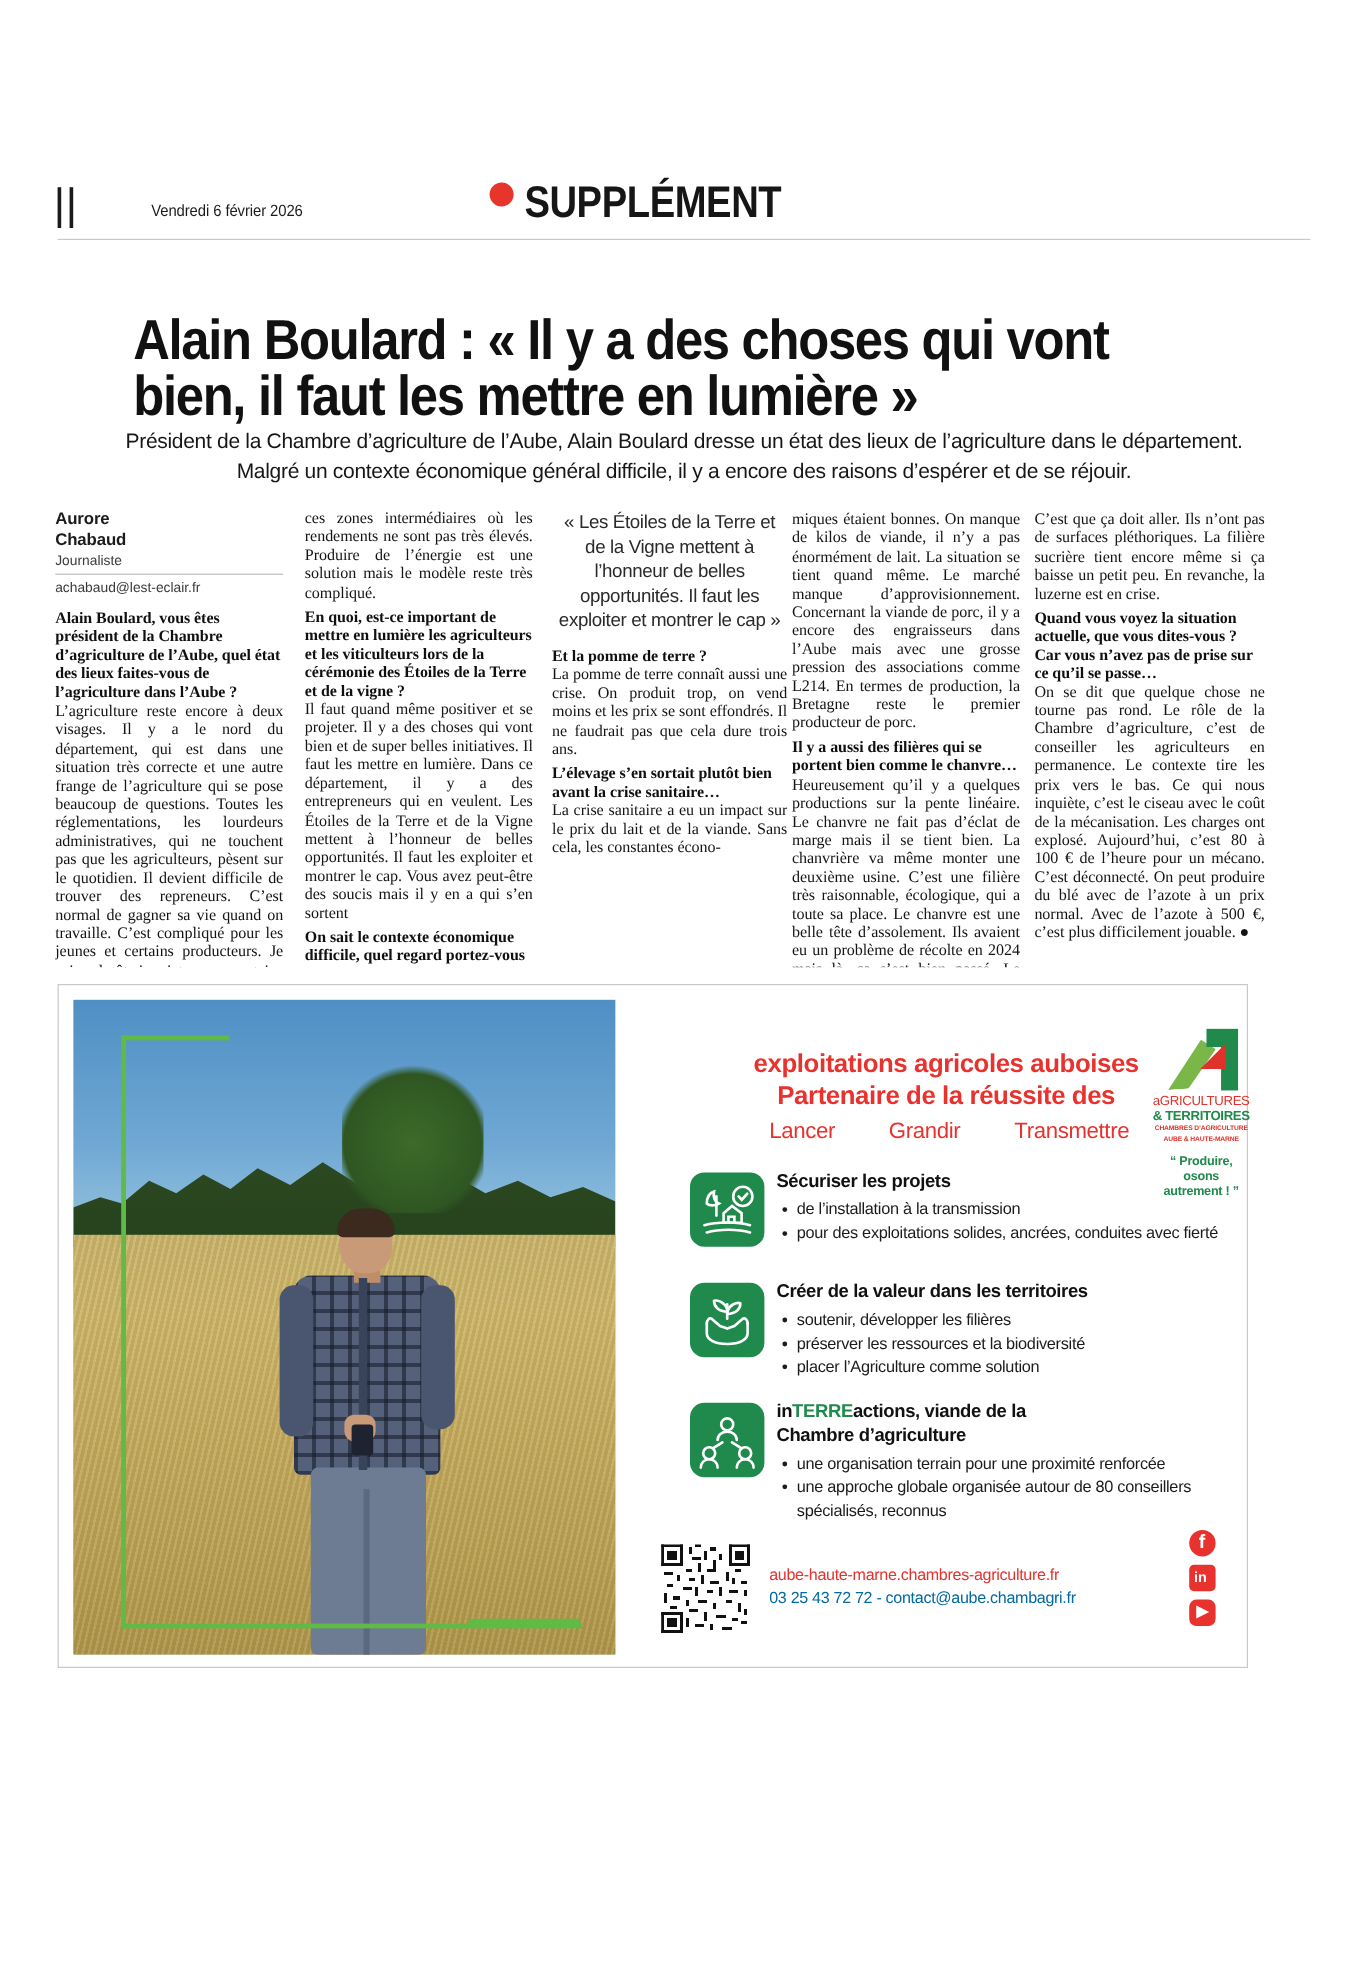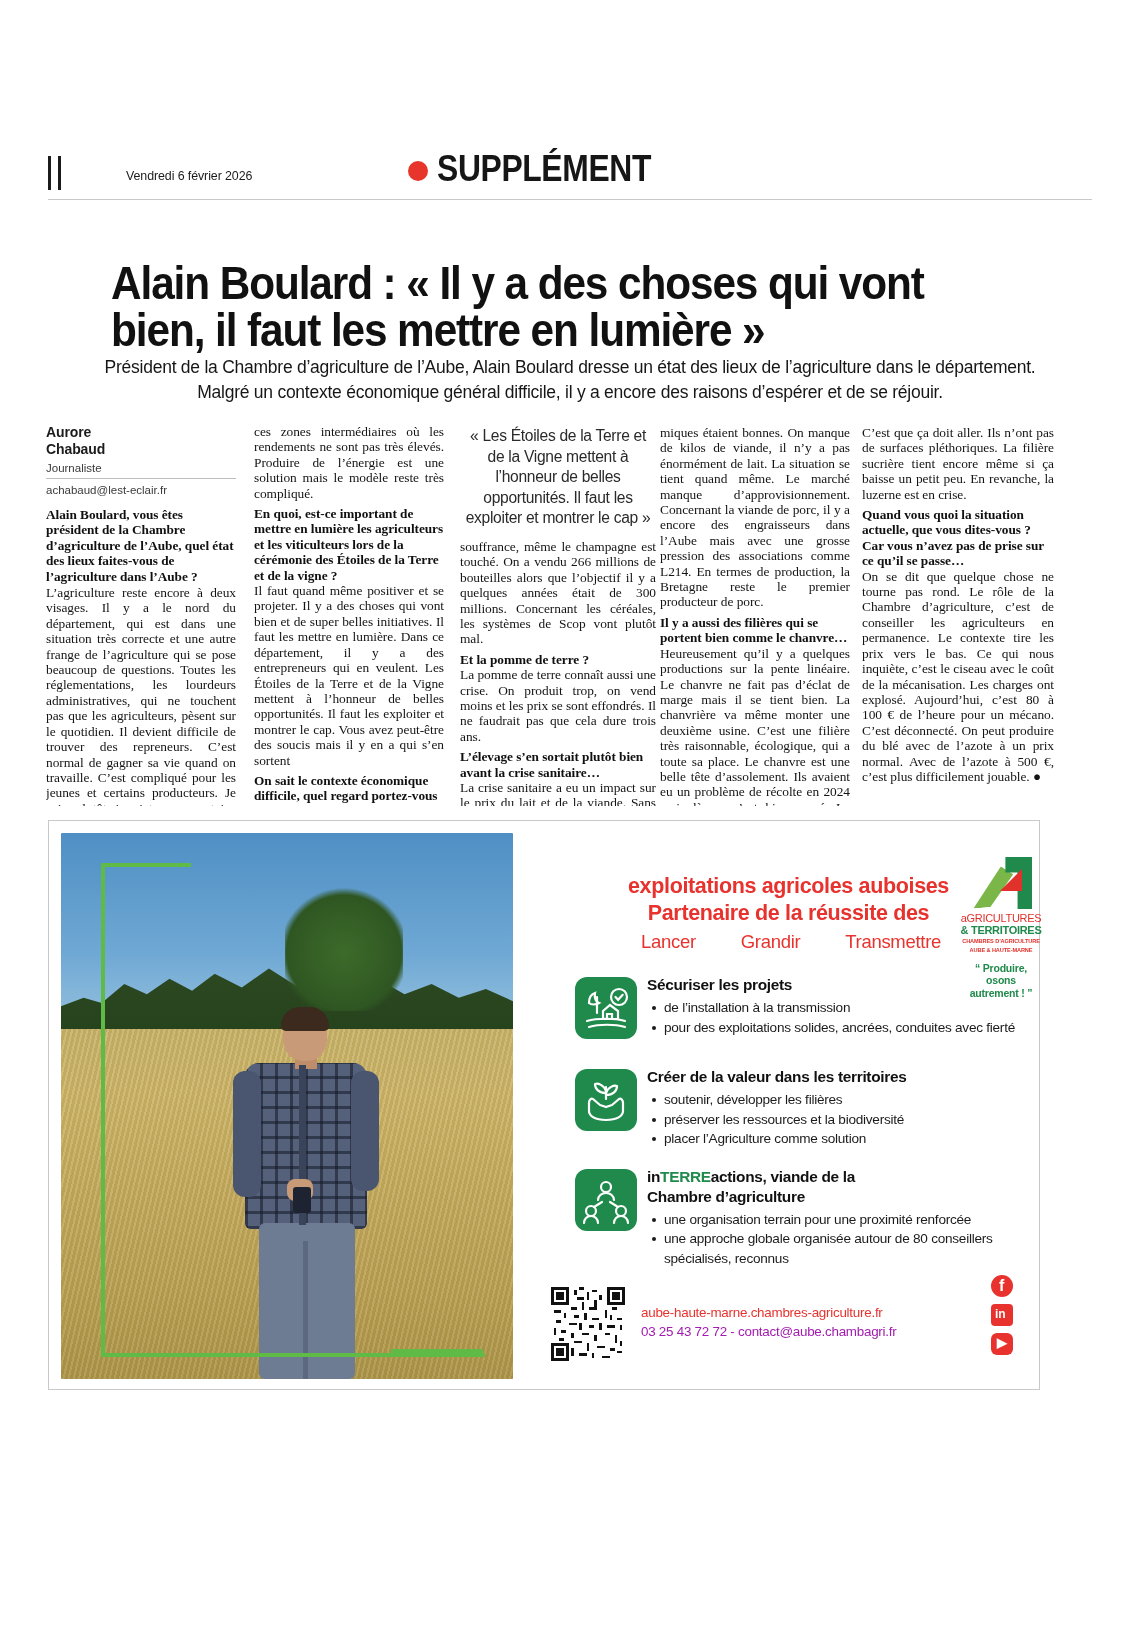--- a/index.html
+++ b/index.html
@@ -9,21 +9,21 @@
     color:#1b1b1b;-webkit-font-smoothing:antialiased;
   }
   .page{position:relative;width:1140px;height:1646px;overflow:hidden;background:#fff;}
 
   
   .masthead{position:absolute;left:48px;top:150px;width:1044px;height:48px;}
   .folio-bars{position:absolute;left:0;top:6px;width:26px;height:34px;}
   .folio-bars i{display:inline-block;width:3px;height:34px;background:#1b1b1b;margin-right:7px;vertical-align:top;}
   .mast-date{position:absolute;left:78px;top:18px;font-size:13.5px;letter-spacing:-.1px;color:#1b1b1b;
     font-family:"Liberation Sans",sans-serif;font-weight:400;transform:scaleX(.92);transform-origin:left center;}
-  .mast-supp{position:absolute;left:360px;top:-2px;display:flex;align-items:center;gap:9px;}
+  .mast-supp{position:absolute;left:360px;top:-2px;display:flex;align-items:flex-start;gap:9px;}
   .mast-dot{width:20px;height:20px;border-radius:50%;background:#e8352c;display:block;margin-top:4px;}
   .mast-supp-txt{font-size:37px;font-weight:700;letter-spacing:-.4px;color:#161616;
     font-family:"Liberation Sans",sans-serif;transform:scaleX(.86);transform-origin:left center;}
   .mast-rule{position:absolute;left:48px;top:199px;width:1044px;height:1px;background:#c9c9c9;}
 
   
   .headline{position:absolute;left:60px;top:228px;width:1020px;text-align:left;
     font-family:"Liberation Sans",sans-serif;font-weight:700;color:#111;
     font-size:47px;line-height:47px;letter-spacing:-1.2px;}
   .headline span{display:block;transform:scaleX(.9);}
@@ -122,21 +122,21 @@
   .blk li{position:relative;font-family:"Liberation Sans",sans-serif;font-weight:400;font-size:13.6px;
     line-height:19.5px;color:#1b1b1b;letter-spacing:-.25px;}
   .blk li:before{content:"";position:absolute;left:-12px;top:8px;width:4px;height:4px;border-radius:50%;background:#1b1b1b;}
 
   .ad-foot{position:absolute;left:22px;top:452px;width:478px;height:80px;}
   .qr{position:absolute;left:0;top:0;width:74px;height:74px;}
   .qr svg{width:74px;height:74px;display:block;}
   .ad-contact{position:absolute;left:90px;top:16px;}
   .ad-url{font-family:"Liberation Sans",sans-serif;font-weight:400;font-size:13.4px;color:#e8322e;
     letter-spacing:-.25px;line-height:19px;}
-  .ad-tel{font-family:"Liberation Sans",sans-serif;font-weight:400;font-size:13.4px;color:#a21caf;
+  .ad-tel{font-family:"Liberation Sans",sans-serif;font-weight:400;font-size:13.4px;color:#0369a1;
     letter-spacing:-.25px;line-height:19px;}
   .socials{position:absolute;left:440px;top:-12px;width:30px;}
   .soc{width:22px;height:22px;margin-bottom:7px;border-radius:4px;position:relative;}
   .soc.fb{background:#e8322e;border-radius:50%;}
   .soc.li{background:#e8322e;}
   .soc.yt{background:#e8322e;border-radius:6px;}
   .soc span{position:absolute;color:#fff;font-family:"Liberation Sans",sans-serif;font-weight:700;}
   .soc.fb span{left:8px;top:2px;font-size:16px;}
   .soc.li span{left:4px;top:3px;font-size:12px;}
   .soc.yt span{left:6px;top:2px;font-size:13px;}
@@ -179,36 +179,35 @@
     <div class="col c2">
       <p class="p">ces zones intermédiaires où les rendements ne sont pas très élevés. Produire de l’énergie est une solution mais le modèle reste très compliqué.</p>
       <div class="q">En quoi, est-ce important de mettre en lumière les agriculteurs et les viticulteurs lors de la cérémonie des Étoiles de la Terre et de la vigne ?</div>
       <p class="p">Il faut quand même positiver et se projeter. Il y a des choses qui vont bien et de super belles initiatives. Il faut les mettre en lumière. Dans ce département, il y a des entrepreneurs qui en veulent. Les Étoiles de la Terre et de la Vigne mettent à l’honneur de belles opportunités. Il faut les exploiter et montrer le cap. Vous avez peut-être des soucis mais il y en a qui s’en sortent</p>
       <div class="q">On sait le contexte économique difficile, quel regard portez-vous ?</div>
 
     </div>
 
     <div class="col c3">
       <div class="pullquote">« Les Étoiles de la Terre et de la Vigne mettent à l’honneur de belles opportunités. Il faut les exploiter et montrer le cap »</div>
-      <p class="p">souffrance, même le champagne est touché. On a vendu 266 millions de bouteilles alors que l’objectif il y a quelques années était de 300 millions. Concernant les céréales, les systèmes de Scop vont plutôt mal.</p>
       <div class="q">Et la pomme de terre ?</div>
       <p class="p">La pomme de terre connaît aussi une crise. On produit trop, on vend moins et les prix se sont effondrés. Il ne faudrait pas que cela dure trois ans.</p>
       <div class="q">L’élevage s’en sortait plutôt bien avant la crise sanitaire…</div>
       <p class="p">La crise sanitaire a eu un impact sur le prix du lait et de la viande. Sans cela, les constantes écono-</p>
     </div>
 
     <div class="col c4">
       <p class="p first">miques étaient bonnes. On manque de kilos de viande, il n’y a pas énormément de lait. La situation se tient quand même. Le marché manque d’approvisionnement. Concernant la viande de porc, il y a encore des engraisseurs dans l’Aube mais avec une grosse pression des associations comme L214. En termes de production, la Bretagne reste le premier producteur de porc.</p>
       <div class="q">Il y a aussi des filières qui se portent bien comme le chanvre…</div>
       <p class="p">Heureusement qu’il y a quelques productions sur la pente linéaire. Le chanvre ne fait pas d’éclat de marge mais il se tient bien. La chanvrière va même monter une deuxième usine. C’est une filière très raisonnable, écologique, qui a toute sa place. Le chanvre est une belle tête d’assolement. Ils avaient eu un problème de récolte en 2024 mais là, ça s’est bien passé. Le chou, on ne les entend pas trop.</p>
     </div>
 
     <div class="col c5">
       <p class="p first">C’est que ça doit aller. Ils n’ont pas de surfaces pléthoriques. La filière sucrière tient encore même si ça baisse un petit peu. En revanche, la luzerne est en crise.</p>
-      <div class="q">Quand vous quoi la situation actuelle, que vous dites-vous ? Car vous n’avez pas de prise sur ce qu’il se passe…</div>
+      <div class="q">Quand vous voyez la situation actuelle, que vous dites-vous ? Car vous n’avez pas de prise sur ce qu’il se passe…</div>
       <p class="p">On se dit que quelque chose ne tourne pas rond. Le rôle de la Chambre d’agriculture, c’est de conseiller les agriculteurs en permanence. Le contexte tire les prix vers le bas. Ce qui nous inquiète, c’est le ciseau avec le coût de la mécanisation. Les charges ont explosé. Aujourd’hui, c’est 80 à 100 € de l’heure pour un mécano. C’est déconnecté. On peut produire du blé avec de l’azote à un prix normal. Avec de l’azote à 500 €, c’est plus difficilement jouable. ●</p>
     </div>
   </div>
 
   <div class="ad">
 
     <div class="ad-photo">
       <div class="sky"></div>
       <div class="treeline"></div>
       <div class="bigtree"></div>

